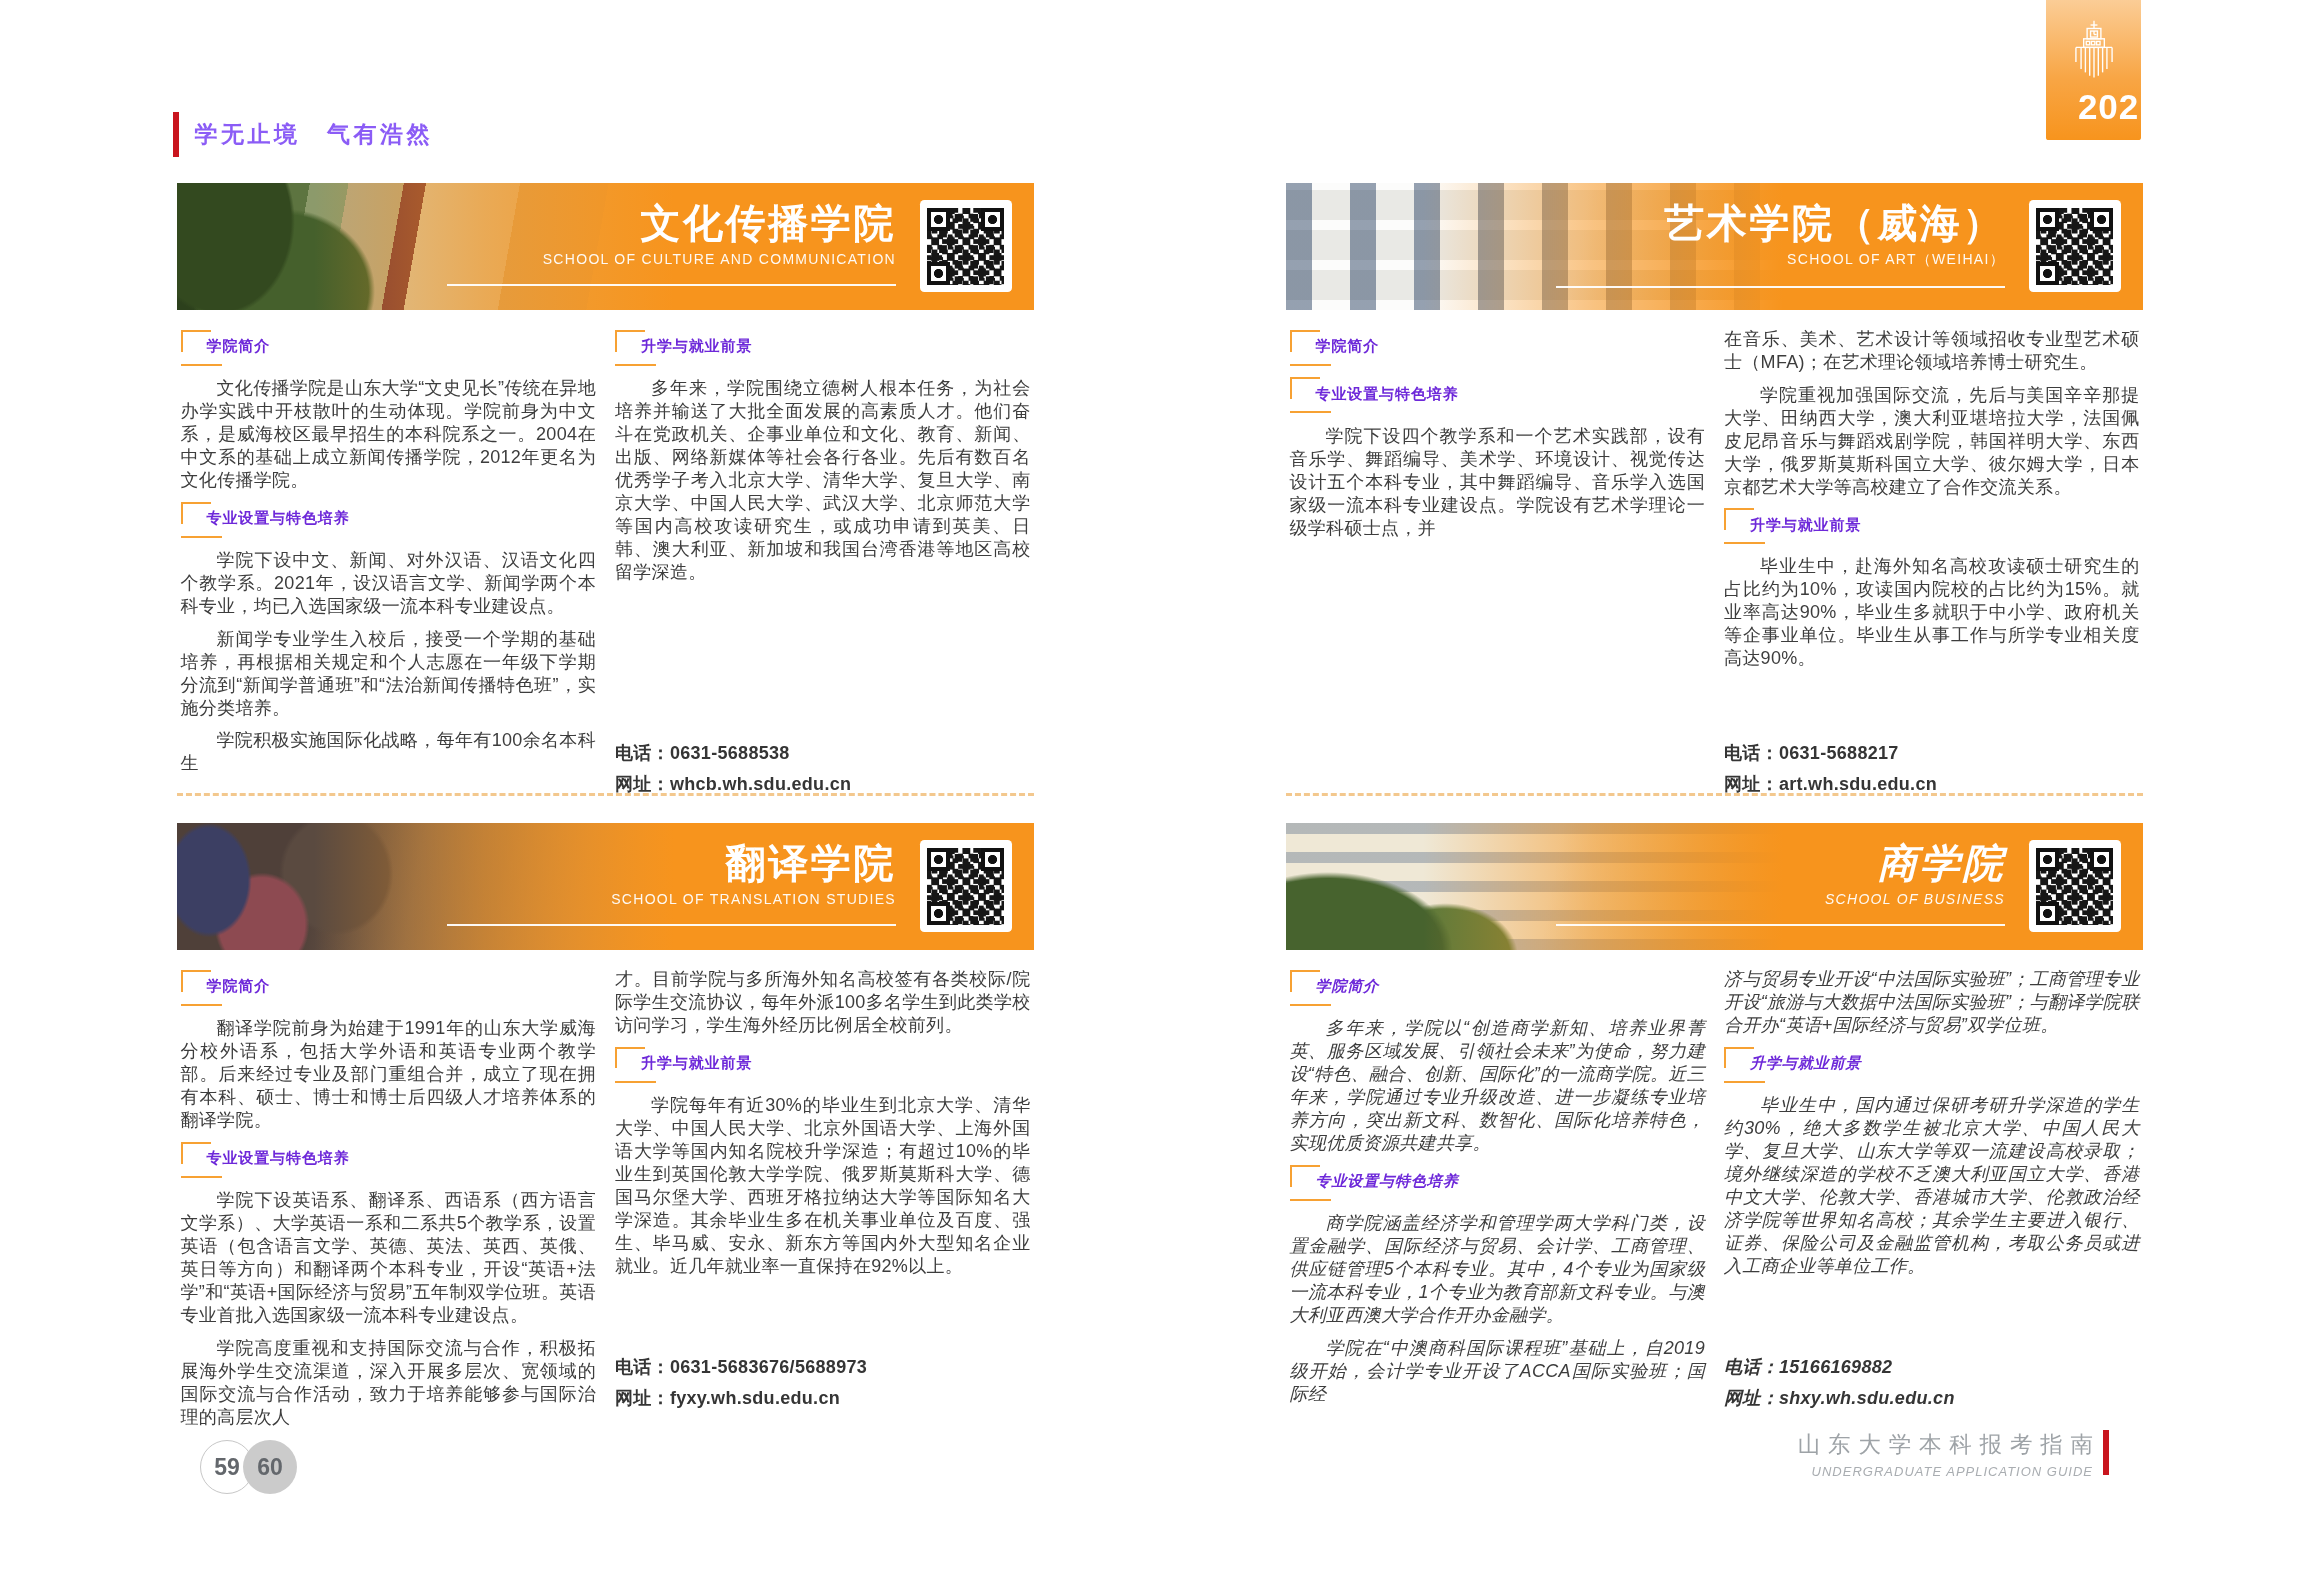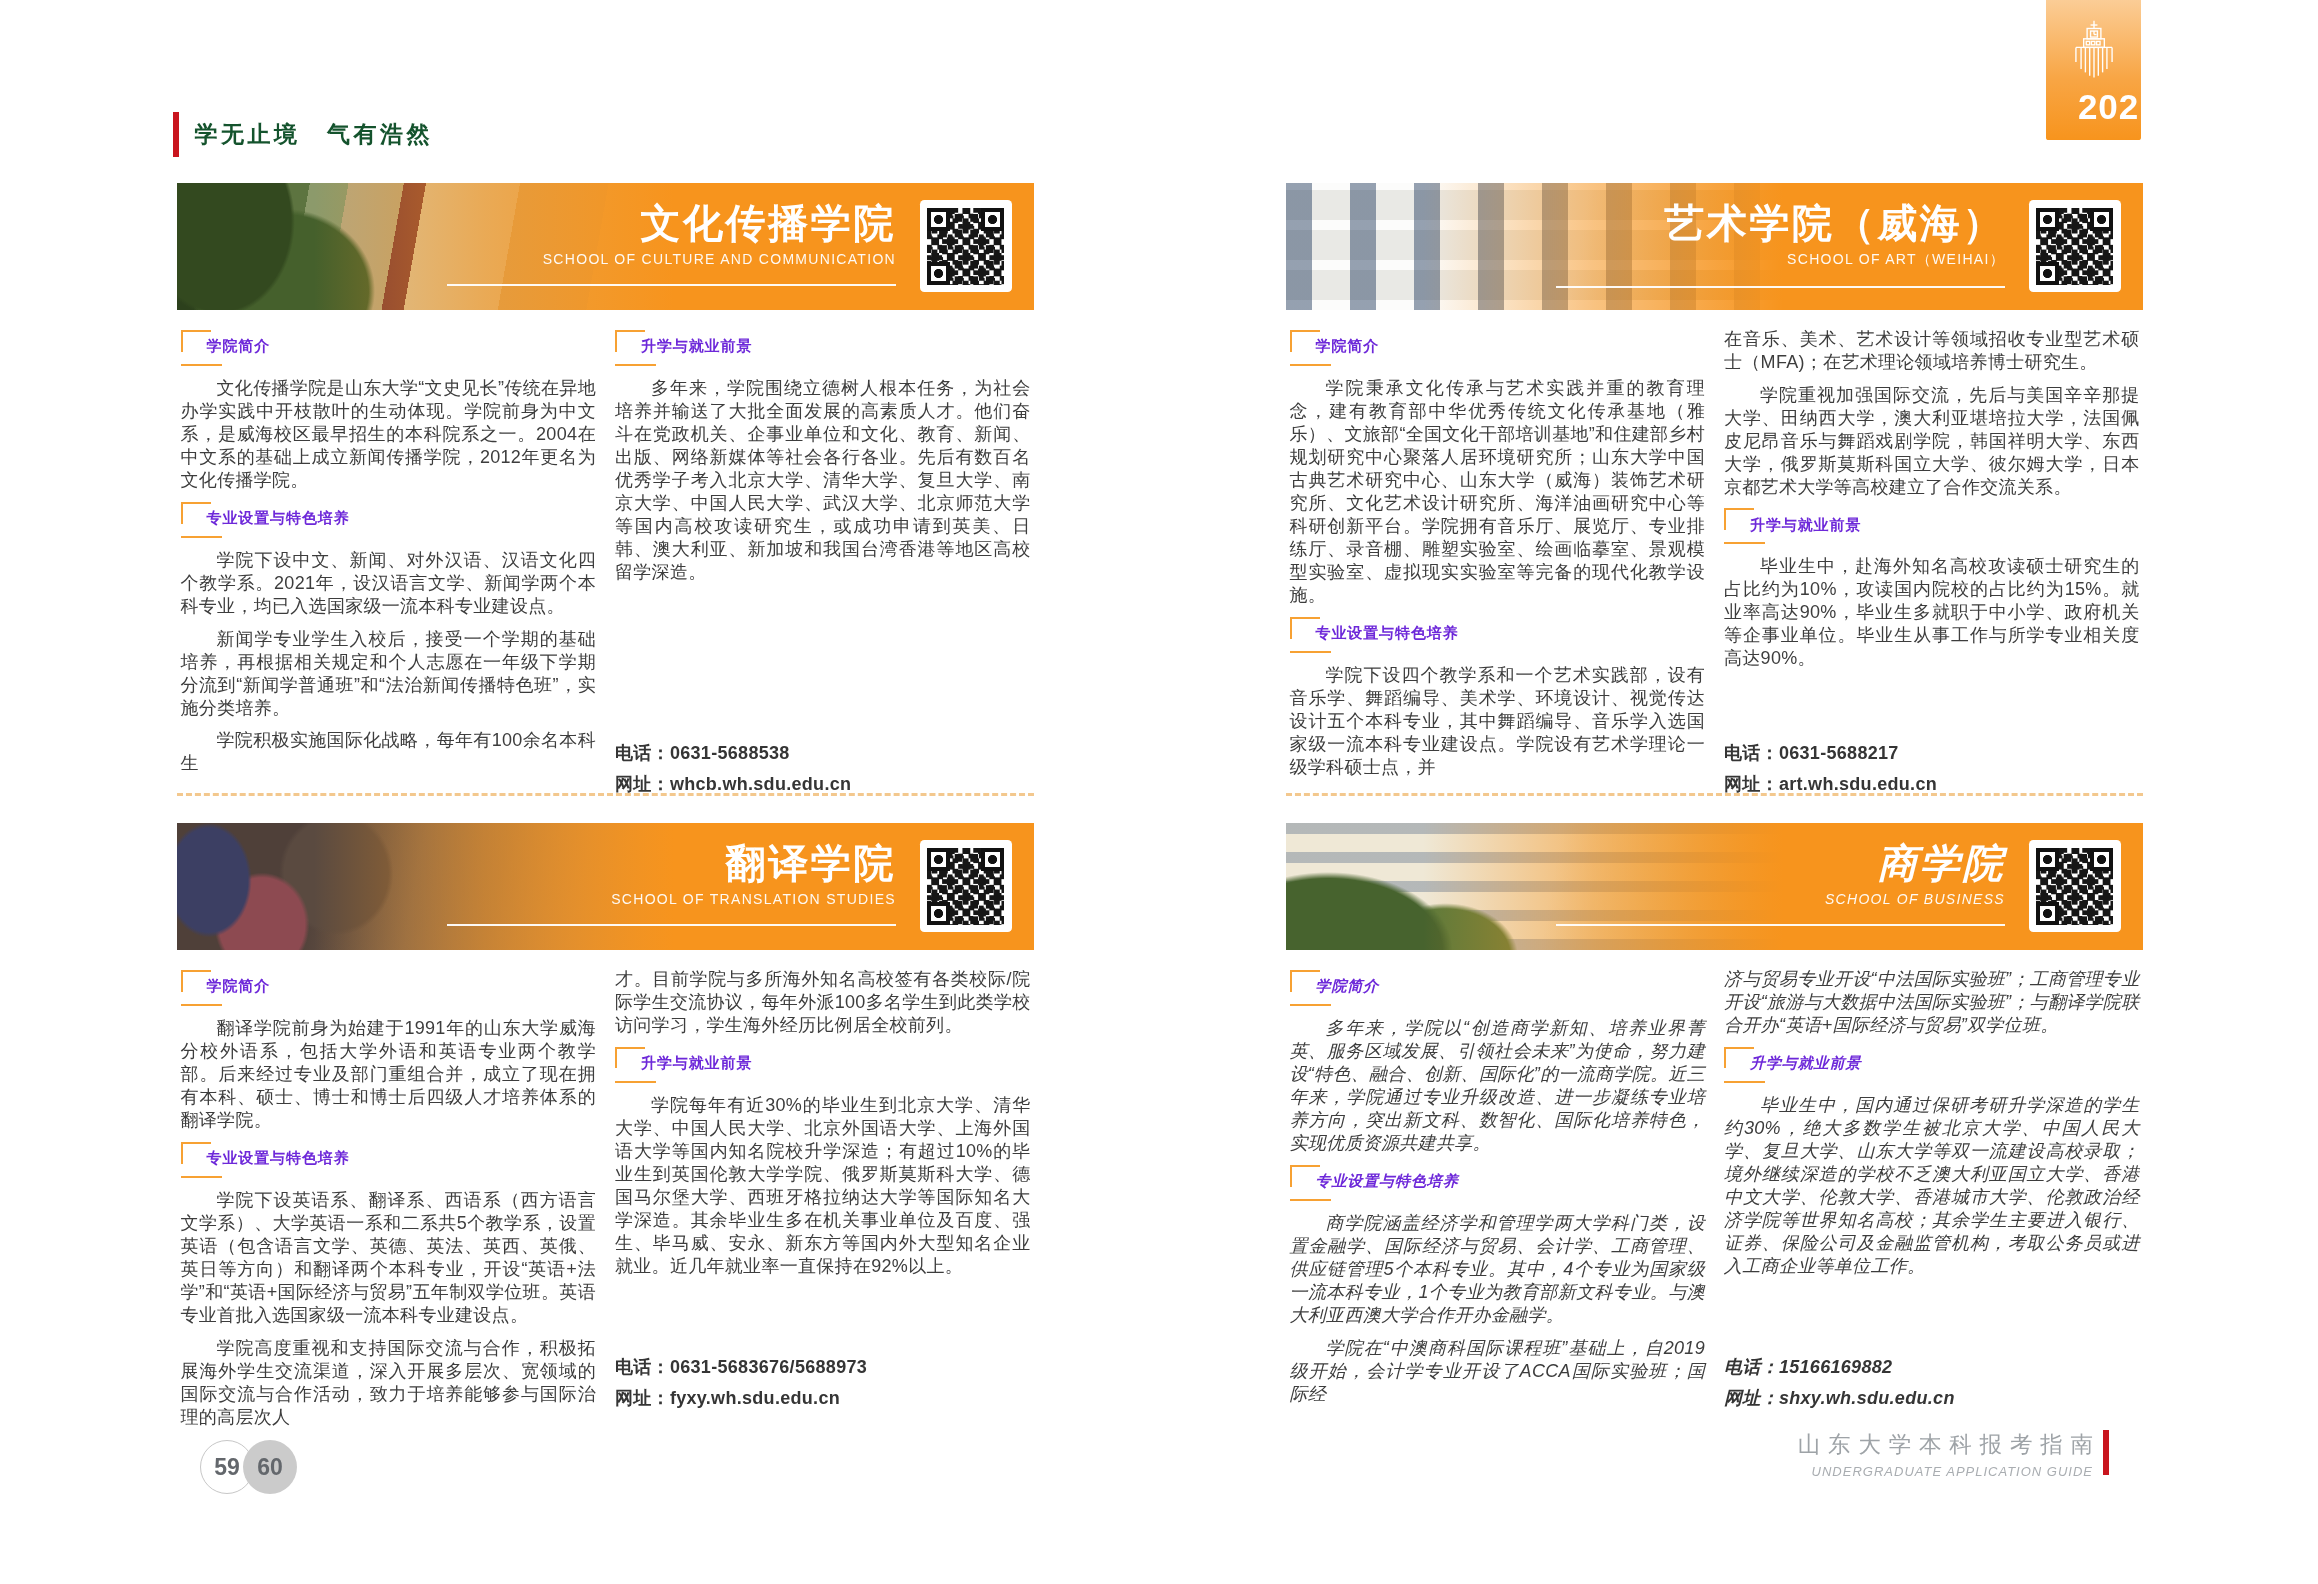--- a/index.html
+++ b/index.html
@@ -1,21 +1,21 @@
 <!DOCTYPE html>
 <html style="font-size:14px"><head>
 <meta charset="utf-8">
 <style>
   html,body{margin:0;padding:0;}
   body{width:2319px;height:1584px;background:#fff;font-family:"Liberation Sans","DejaVu Sans",sans-serif;position:relative;overflow:hidden;}
 
   
   .motto-wrap{position:absolute;left:173px;top:112px;display:flex;align-items:center;gap:15.6px;}
   .motto-bar{width:6px;height:45px;background:#c9151e;}
-  .motto{font-size:23px;color:#14532d;letter-spacing:3.5px;font-weight:bold;}
+  .motto{font-size:23px;color:#8b5cf6;letter-spacing:3.5px;font-weight:bold;}
 
   .year-tab{position:absolute;left:2046px;top:0;width:95px;height:140px;background:linear-gradient(180deg,#fbcd96 0%,#f8a646 55%,#f7941d 100%);border-radius:0 0 2.6px 2.6px;text-align:center;}
   .year-tab svg{margin-top:19px;}
   .year{color:#fff;font-size:35px;font-weight:bold;letter-spacing:0.9px;line-height:1;margin-top:5.2px;padding-left:32px;}
 
   
   .quad{position:absolute;width:857px;}
   .q1{left:177px;top:183px;height:612px;}
   .q2{left:1286px;top:183px;height:612px;}
   .q3{left:177px;top:823px;height:657px;}
@@ -168,21 +168,20 @@
         <div class="qr-pat">
           <i class="qf1"></i>
           <i class="qf2"></i>
           <i class="qf3"></i>
         </div>
       </div>
   </div>
   <div class="cols">
     <div class="col">
       <div class="sec-label">学院简介</div>
-      <p class="para">学院秉承文化传承与艺术实践并重的教育理念，建有教育部中华优秀传统文化传承基地（雅乐）、文旅部“全国文化干部培训基地”和住建部乡村规划研究中心聚落人居环境研究所；山东大学中国古典艺术研究中心、山东大学（威海）装饰艺术研究所、文化艺术设计研究所、海洋油画研究中心等科研创新平台。学院拥有音乐厅、展览厅、专业排练厅、录音棚、雕塑实验室、绘画临摹室、景观模型实验室、虚拟现实实验室等完备的现代化教学设施。</p>
       <div class="sec-label">专业设置与特色培养</div>
       <p class="para">学院下设四个教学系和一个艺术实践部，设有音乐学、舞蹈编导、美术学、环境设计、视觉传达设计五个本科专业，其中舞蹈编导、音乐学入选国家级一流本科专业建设点。学院设有艺术学理论一级学科硕士点，并</p>
     </div>
     <div class="col">
       <p class="para cont">在音乐、美术、艺术设计等领域招收专业型艺术硕士（MFA)；在艺术理论领域培养博士研究生。</p>
       <p class="para">学院重视加强国际交流，先后与美国辛辛那提大学、田纳西大学，澳大利亚堪培拉大学，法国佩皮尼昂音乐与舞蹈戏剧学院，韩国祥明大学、东西大学，俄罗斯莫斯科国立大学、彼尔姆大学，日本京都艺术大学等高校建立了合作交流关系。</p>
       <div class="sec-label">升学与就业前景</div>
       <p class="para">毕业生中，赴海外知名高校攻读硕士研究生的占比约为10%，攻读国内院校的占比约为15%。就业率高达90%，毕业生多就职于中小学、政府机关等企事业单位。毕业生从事工作与所学专业相关度高达90%。</p>
     </div>
   </div>

